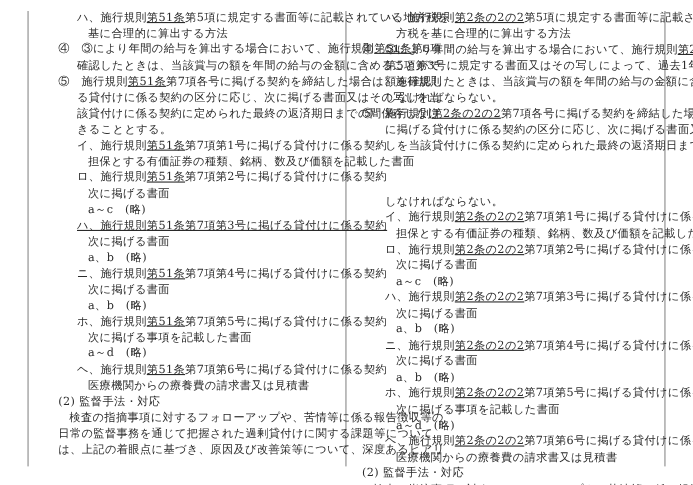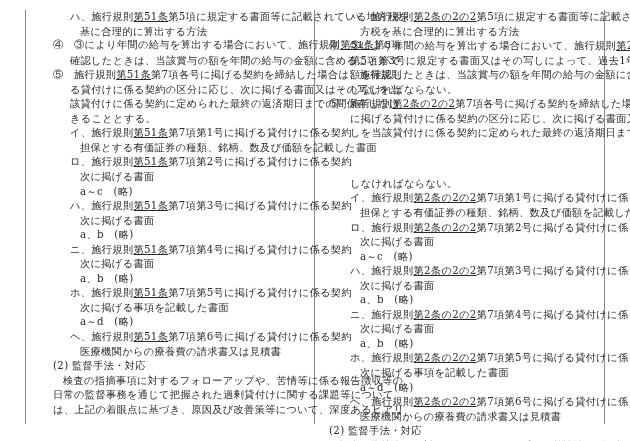--- a/index.html
+++ b/index.html
@@ -28,21 +28,21 @@
       <div class="ln i3" style="padding-left: 28px;"><span>確認したときは、当該賞与の額を年間の給与の金額に含めることがで</span></div>
       <div class="ln i1" style="padding-left: 11px;"><span>⑤　施行規則</span><u>第51条</u><span>第7項各号に掲げる契約を締結した場合は、施行規則</span></div>
       <div class="ln i3" style="padding-left: 28px;"><span>る貸付けに係る契約の区分に応じ、次に掲げる書面又はその写しを当</span></div>
       <div class="ln i3" style="padding-left: 28px;"><span>該貸付けに係る契約に定められた最終の返済期日までの間保存しなけ</span></div>
       <div class="ln i3" style="padding-left: 28px;"><span>きることとする。</span></div>
       <div class="ln i3" style="padding-left: 28px;"><span>イ、施行規則</span><u>第51条</u><span>第7項第1号に掲げる貸付けに係る契約</span></div>
       <div class="ln i3" style="padding-left: 38px;"><span>担保とする有価証券の種類、銘柄、数及び価額を記載した書面</span></div>
       <div class="ln i3" style="padding-left: 28px;"><span>ロ、施行規則</span><u>第51条</u><span>第7項第2号に掲げる貸付けに係る契約</span></div>
       <div class="ln i3" style="padding-left: 38px;"><span>次に掲げる書面</span></div>
       <div class="ln i3" style="padding-left: 38px;"><span>a～c　(略)</span></div>
-      <div class="ln i3" style="padding-left: 28px;"><span>ハ、施行規則</span><u>第51条</u><span>第7項第3号に掲げる貸付けに係る契約</span></div>
+      <div class="ln i3" style="padding-left: 28px; text-decoration: underline;"><span>ハ、施行規則</span><u>第51条</u><span>第7項第3号に掲げる貸付けに係る契約</span></div>
       <div class="ln i3" style="padding-left: 38px;"><span>次に掲げる書面</span></div>
       <div class="ln i3" style="padding-left: 38px;"><span>a、b　(略)</span></div>
       <div class="ln i3" style="padding-left: 28px;"><span>ニ、施行規則</span><u>第51条</u><span>第7項第4号に掲げる貸付けに係る契約</span></div>
       <div class="ln i3" style="padding-left: 38px;"><span>次に掲げる書面</span></div>
       <div class="ln i3" style="padding-left: 38px;"><span>a、b　(略)</span></div>
       <div class="ln i3" style="padding-left: 28px;"><span>ホ、施行規則</span><u>第51条</u><span>第7項第5号に掲げる貸付けに係る契約</span></div>
       <div class="ln i3" style="padding-left: 38px;"><span>次に掲げる事項を記載した書面</span></div>
       <div class="ln i3" style="padding-left: 38px;"><span>a～d　(略)</span></div>
       <div class="ln i3" style="padding-left: 28px;"><span>ヘ、施行規則</span><u>第51条</u><span>第7項第6号に掲げる貸付けに係る契約</span></div>
       <div class="ln i3" style="padding-left: 38px;"><span>医療機関からの療養費の請求書又は見積書</span></div>

